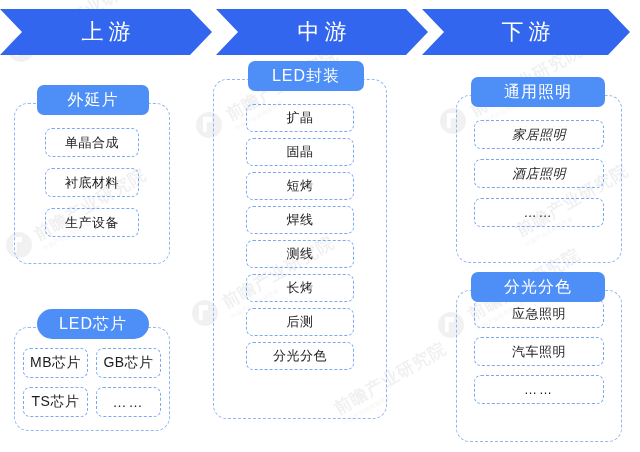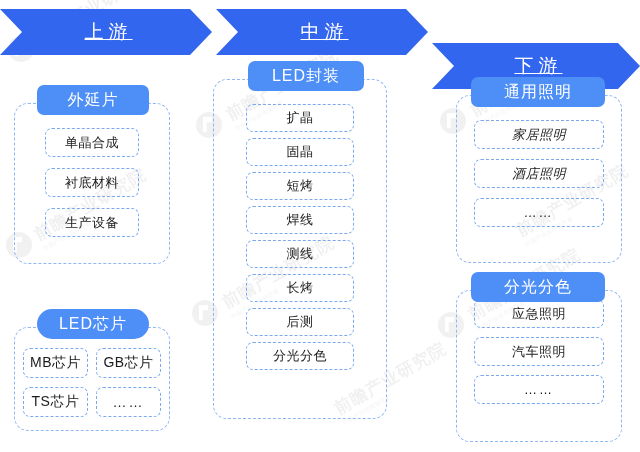--- a/index.html
+++ b/index.html
@@ -60,38 +60,36 @@
     position: absolute;
     top: 0;
     height: 46px;
     background: #3366ee;
     display: flex;
     align-items: center;
     justify-content: center;
   }
   .chev span {
     color: #ffffff;
-    font-size: 19px;
+    font-size: 22px;
     letter-spacing: 5px;
     text-indent: 5px;
     font-weight: 400;
-    text-decoration: underline;
   }
   .chev-1 {
     left: 0; width: 212px;
     clip-path: polygon(0 0, 190px 0, 212px 50%, 190px 100%, 0 100%, 22px 50%);
   }
   .chev-2 {
     left: 216px; width: 212px;
     clip-path: polygon(0 0, 190px 0, 212px 50%, 190px 100%, 0 100%, 22px 50%);
   }
   .chev-3 {
-    left: 432px; width: 208px;
+    left: 422px; width: 208px;
     clip-path: polygon(0 0, 186px 0, 208px 50%, 186px 100%, 0 100%, 22px 50%);
-    margin-top: 34px;
   }
 
   
   .group {
     position: absolute;
     border: 1.4px dashed #8fb6f5;
     border-radius: 14px;
     background: transparent;
   }
   .pill {

